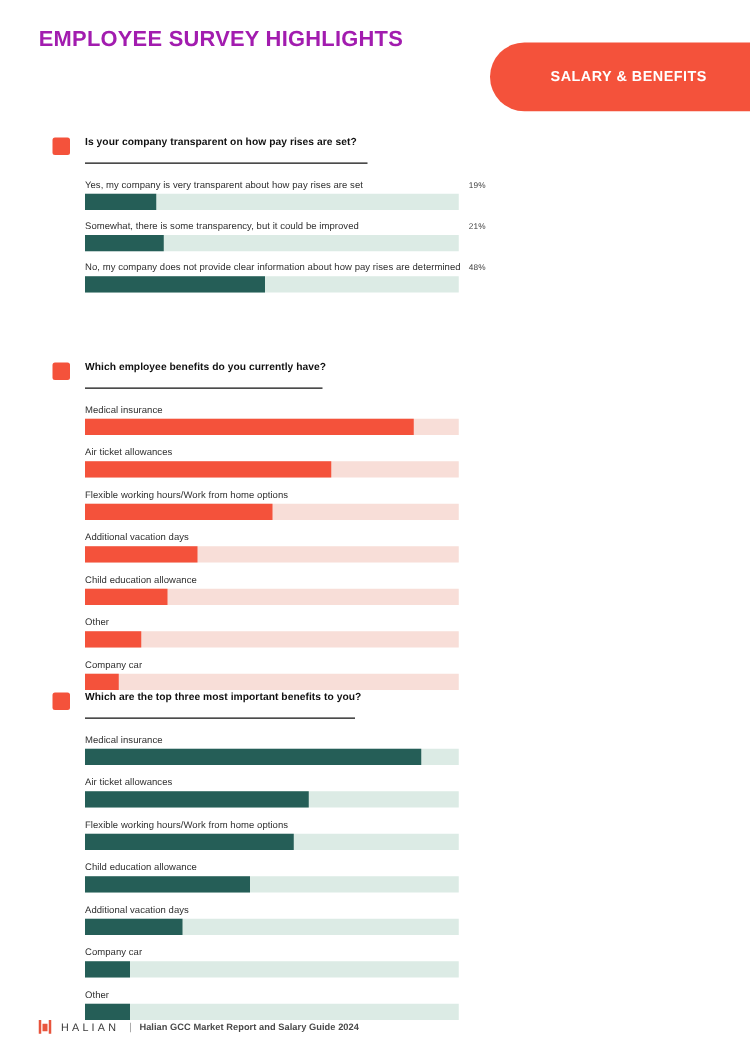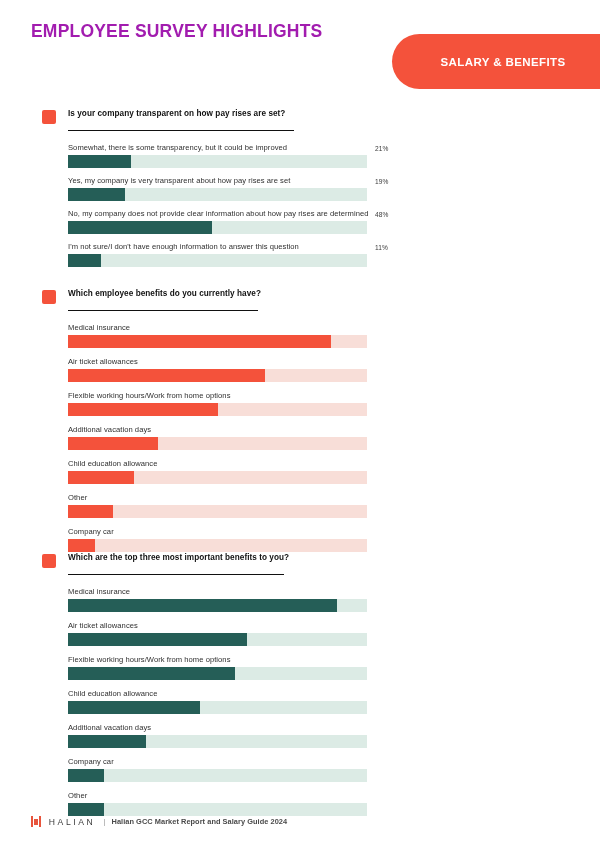--- a/index.html
+++ b/index.html
@@ -188,46 +188,39 @@
 
 <div id="charts-root">
     <div class="qblock" style="top: 108px;">
       <div class="q-head">
         <div class="q-marker"></div>
         <div class="q-title">Is your company transparent on how pay rises are set?</div>
         <div class="q-underline" style="width: 226px;"></div>
       </div>
       <div class="rows">
         <div class="row" style="margin-bottom: 7px;">
+          <div class="row-label">Yes, my company is very transparent about how pay rises are set</div>
+          <div class="track dark">
+            <div class="fill dark" style="width: 56.81px;"></div>
+          </div>
+          <div class="pct">19%</div>
+        </div>
+        <div class="row" style="margin-bottom: 7px;">
           <div class="row-label">Somewhat, there is some transparency, but it could be improved</div>
           <div class="track dark">
             <div class="fill dark" style="width: 62.79px;"></div>
           </div>
           <div class="pct">21%</div>
-        </div>
-        <div class="row" style="margin-bottom: 7px;">
-          <div class="row-label">Yes, my company is very transparent about how pay rises are set</div>
-          <div class="track dark">
-            <div class="fill dark" style="width: 56.81px;"></div>
-          </div>
-          <div class="pct">19%</div>
         </div>
         <div class="row" style="margin-bottom: 7px;">
           <div class="row-label">No, my company does not provide clear information about how pay rises are determined</div>
           <div class="track dark">
             <div class="fill dark" style="width: 143.52px;"></div>
           </div>
           <div class="pct">48%</div>
-        </div>
-        <div class="row" style="margin-bottom: 7px;">
-          <div class="row-label">I'm not sure/I don't have enough information to answer this question</div>
-          <div class="track dark">
-            <div class="fill dark" style="width: 32.89px;"></div>
-          </div>
-          <div class="pct">11%</div>
         </div>
       </div>
     </div>
     <div class="qblock" style="top: 288px;">
       <div class="q-head">
         <div class="q-marker"></div>
         <div class="q-title">Which employee benefits do you currently have?</div>
         <div class="q-underline" style="width: 190px;"></div>
       </div>
       <div class="rows">

